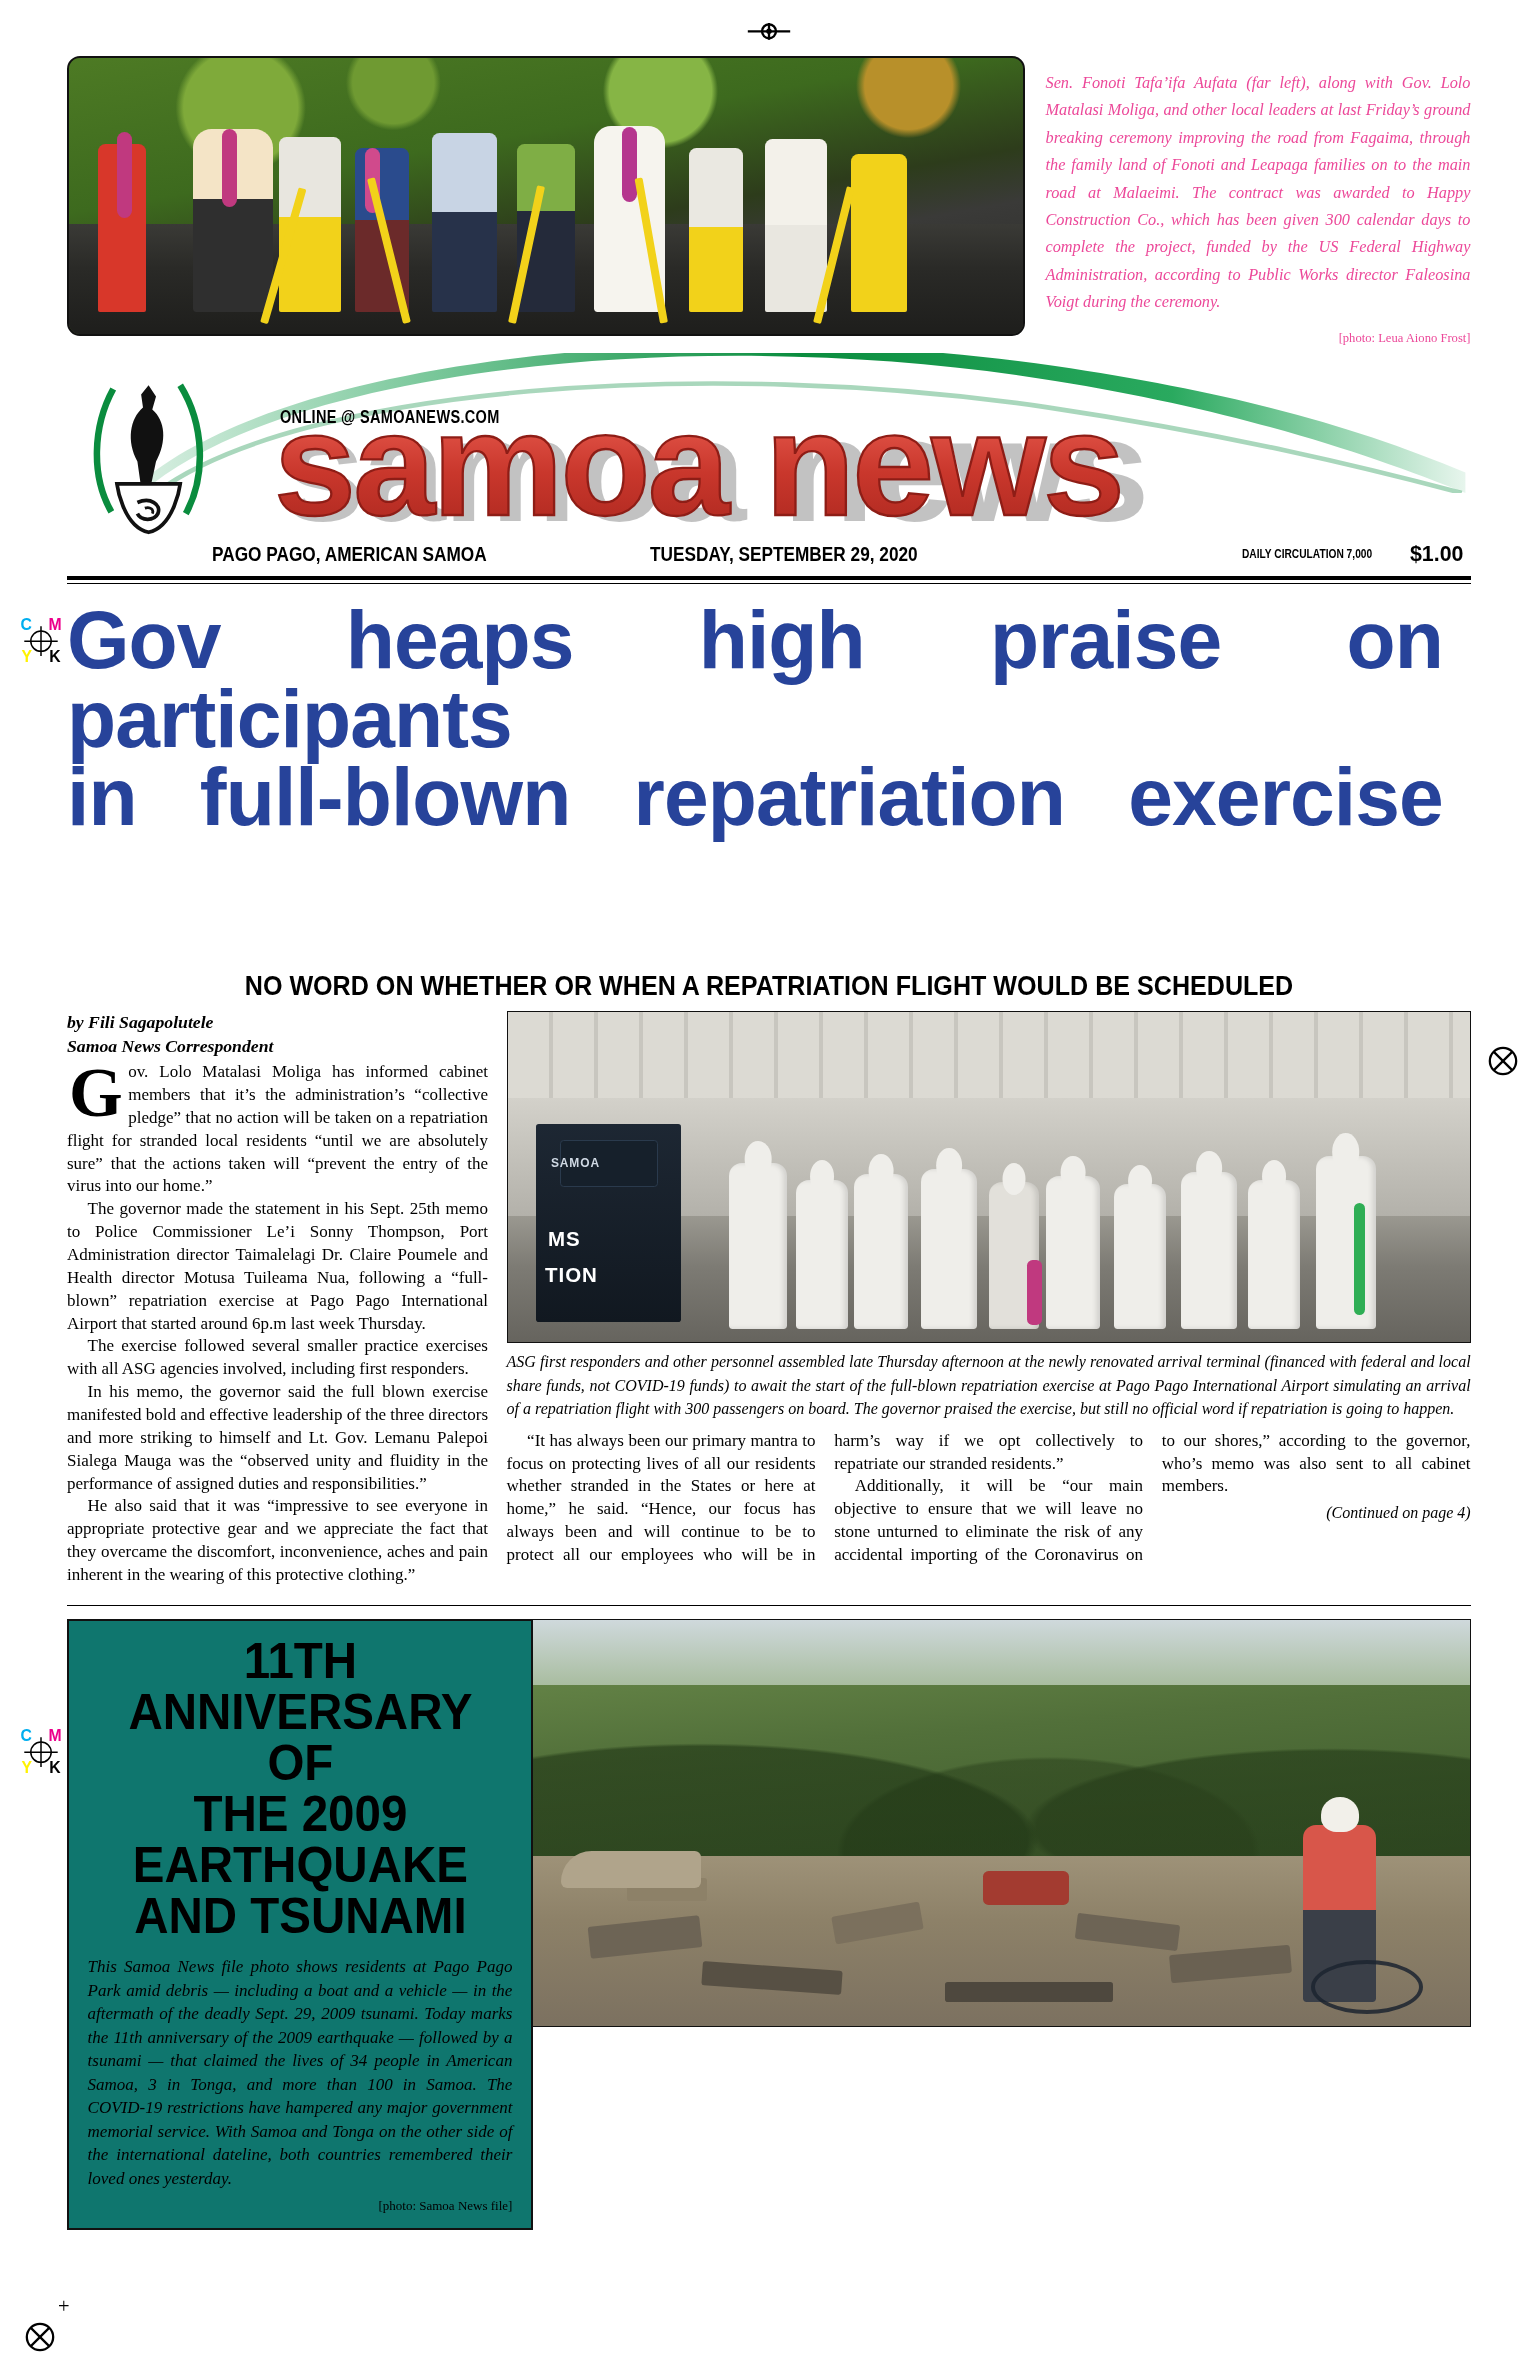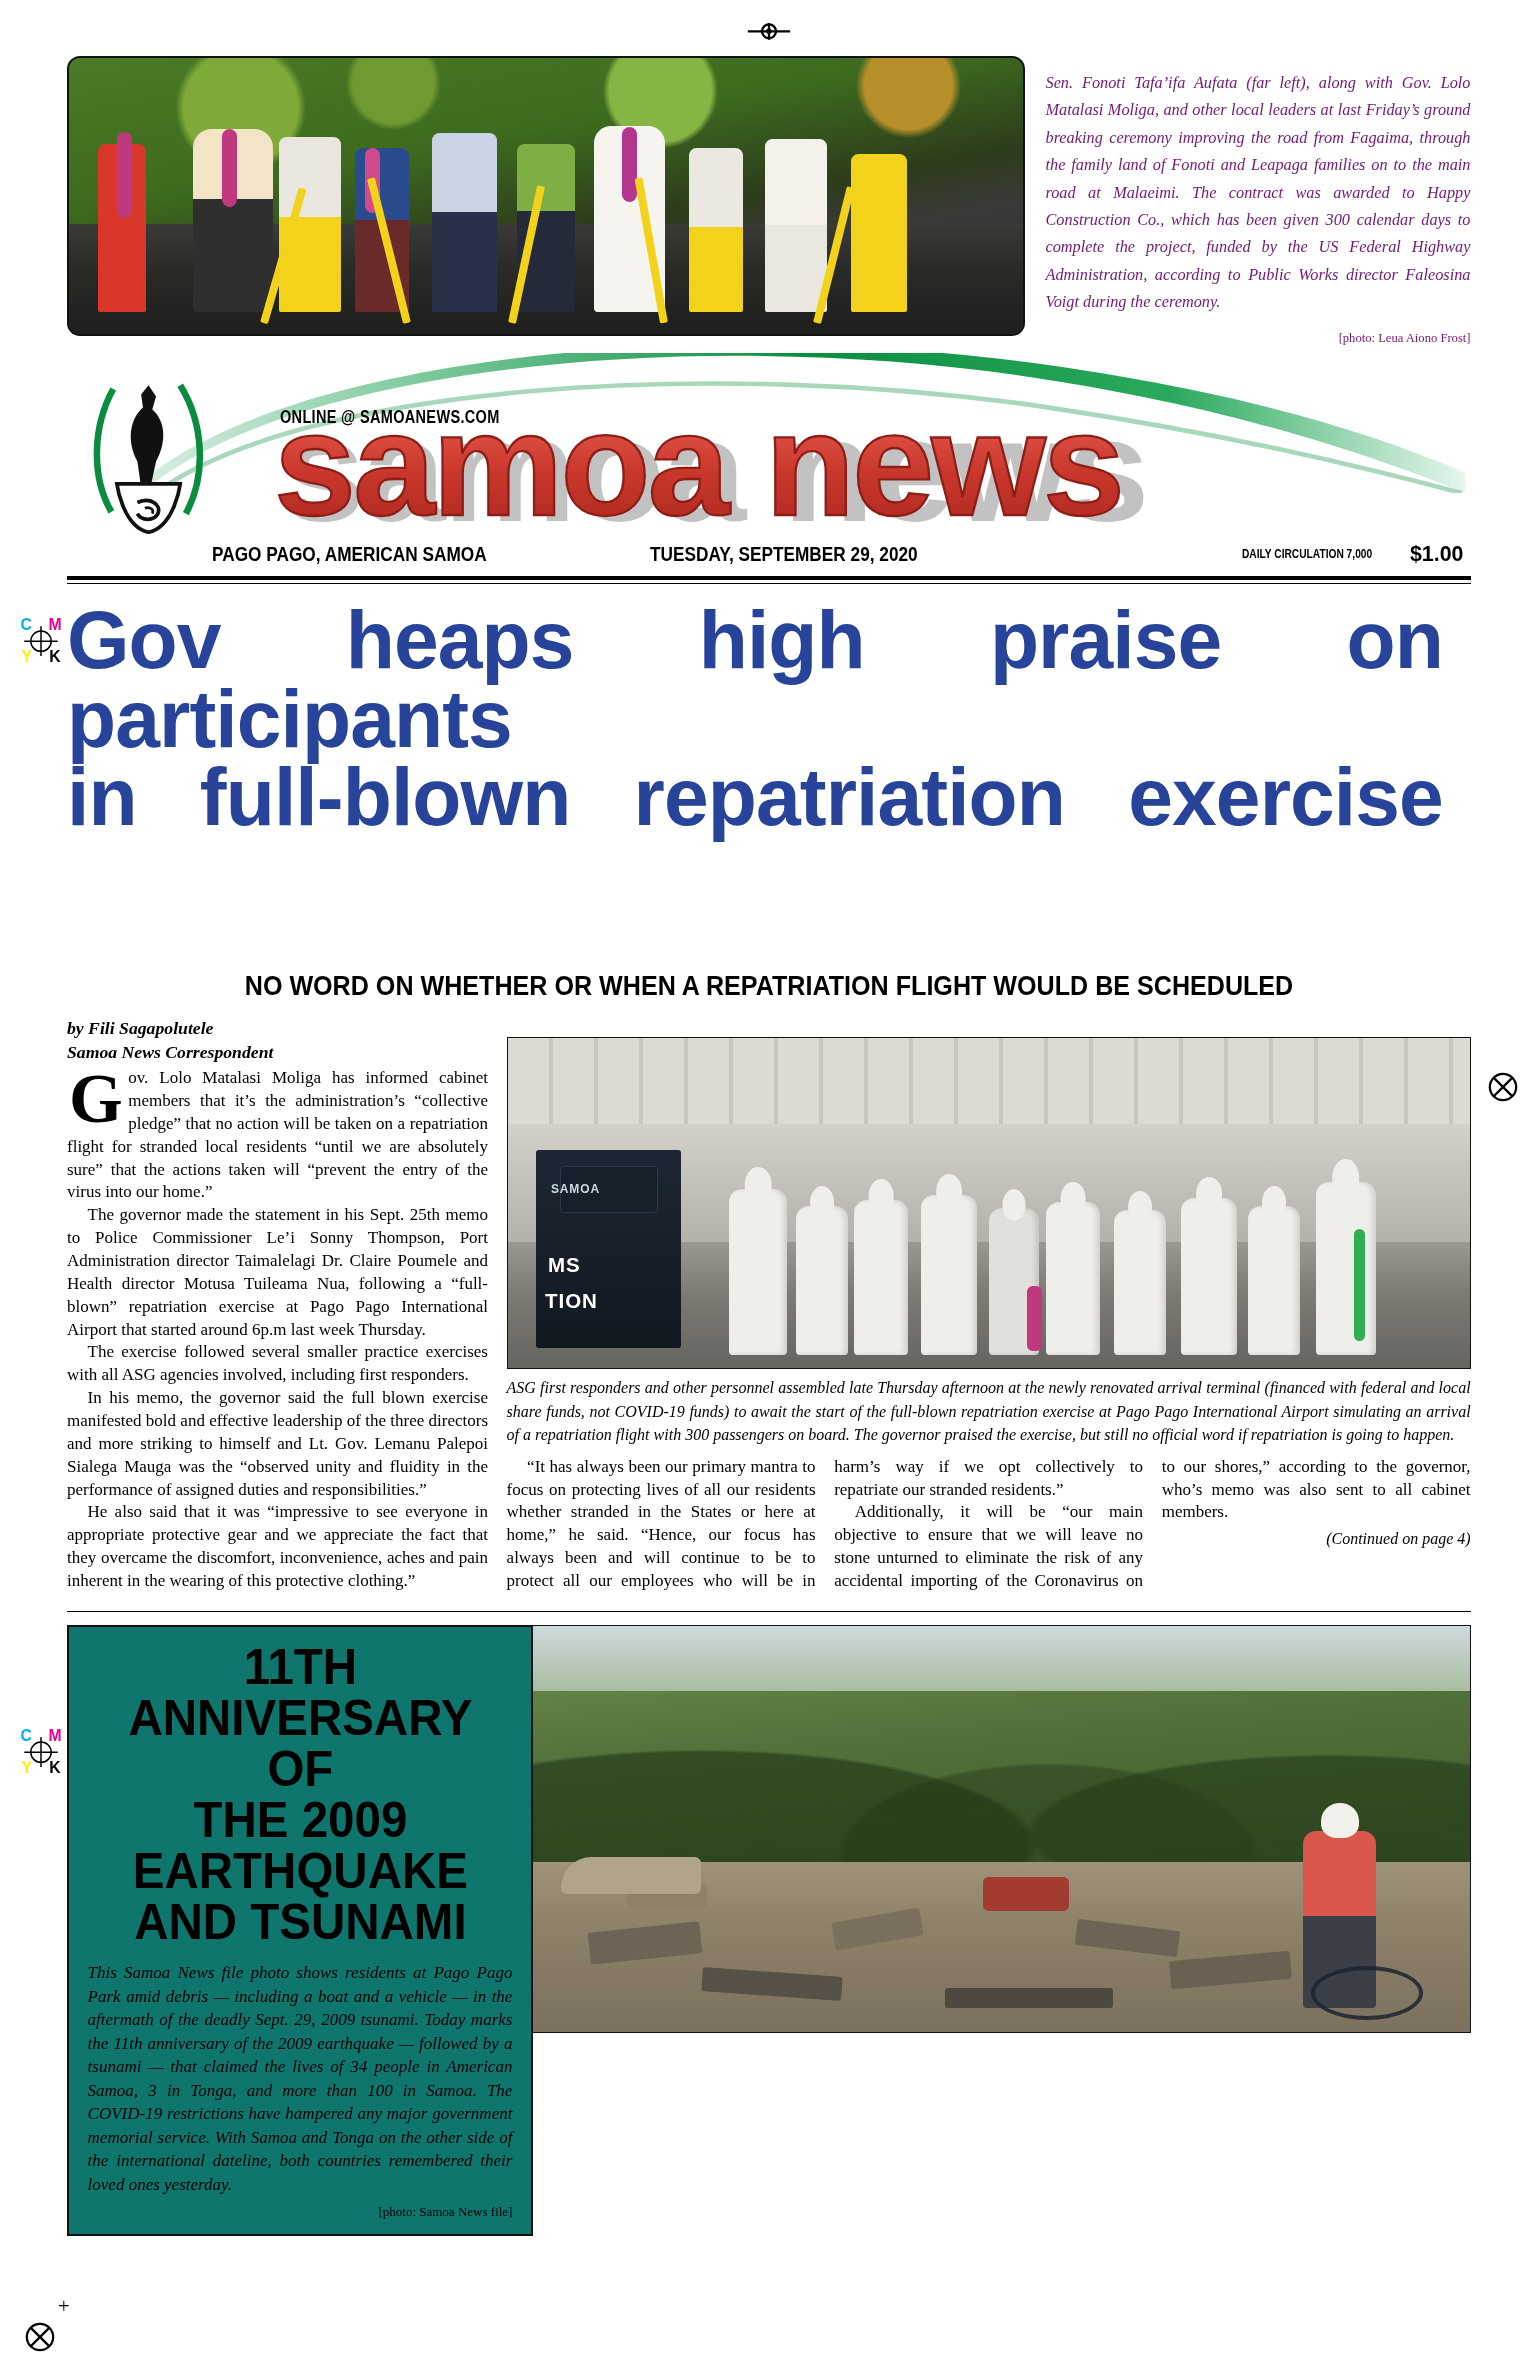--- a/index.html
+++ b/index.html
@@ -48,21 +48,21 @@
   .fig { position:absolute; bottom:8%; border-radius:7.5px 7.5px 1.9px 1.9px; }
   .shovel { position:absolute; width:7.5px; background:#f2d21a; transform-origin:bottom center; border-radius:1.9px;}
   .lei { position:absolute; width:15px; border-radius:7.5px; }
 
   .topcap {
     width:425px;
     font-style:italic;
     font-size:16.3px;
     line-height:1.68;
     text-align:justify;
-    color:#701a75;
+    color:#ec4899;
     padding-top:13px;
   }
   .topcap .credit { display:block; text-align:right; font-style:normal; font-size:12.6px; margin-top:13px; }
 
   
   .masthead { position:relative; height:186px; margin-top:3.7px;text-align:right; }
   .swoosh { position:absolute; left:0; top:0; width:100%; height:140px; }
   .logo-mark { position:absolute; left:9.3px; top:18.6px; width:214px; height:168px; }
   .online {
     position:absolute; left:213px; top:54px;
@@ -114,21 +114,21 @@
     font-family:"Liberation Sans", sans-serif;
     font-weight:bold;
     font-size:27px;
     text-align:center;
     margin-top:22.4px;
     transform:scaleX(0.93);
     color:#000;
   }
 
   
-  .article { display:flex; gap:18.6px; margin-top:15px;align-items:flex-end; }
+  .article { display:flex; gap:18.6px; margin-top:9px; }
   .col-left { width:421px; }
   .col-right { width:964px; position:relative; }
 
   .byline { font-weight:bold; font-style:italic; font-size:17.7px; line-height:1.34; margin-bottom:2.8px; }
 
   .bodytext {
     font-size:17px;
     line-height:1.345;
     text-align:justify;
     hyphens:auto;

